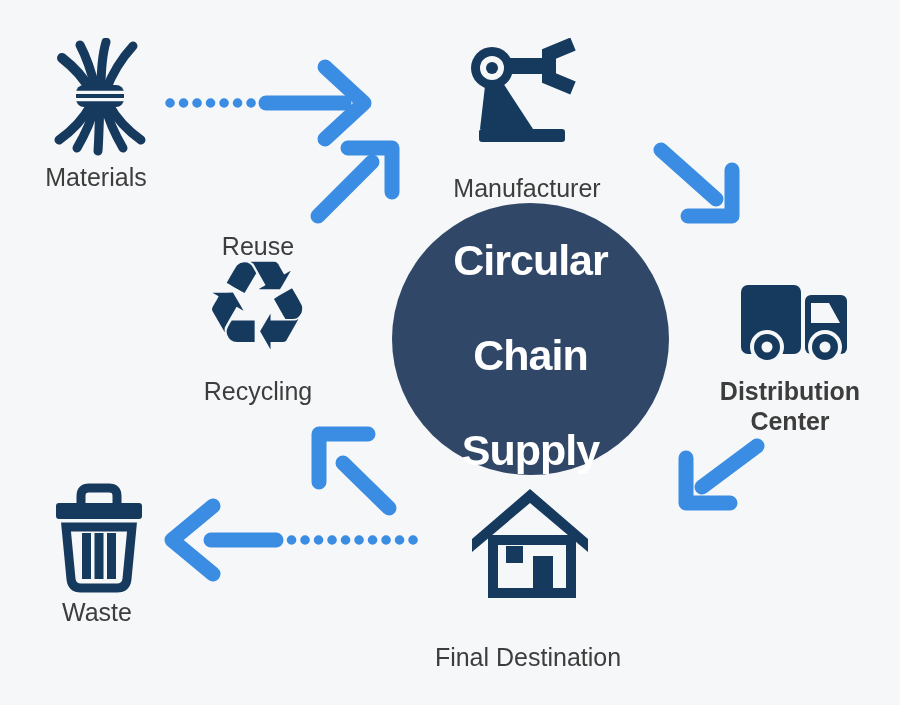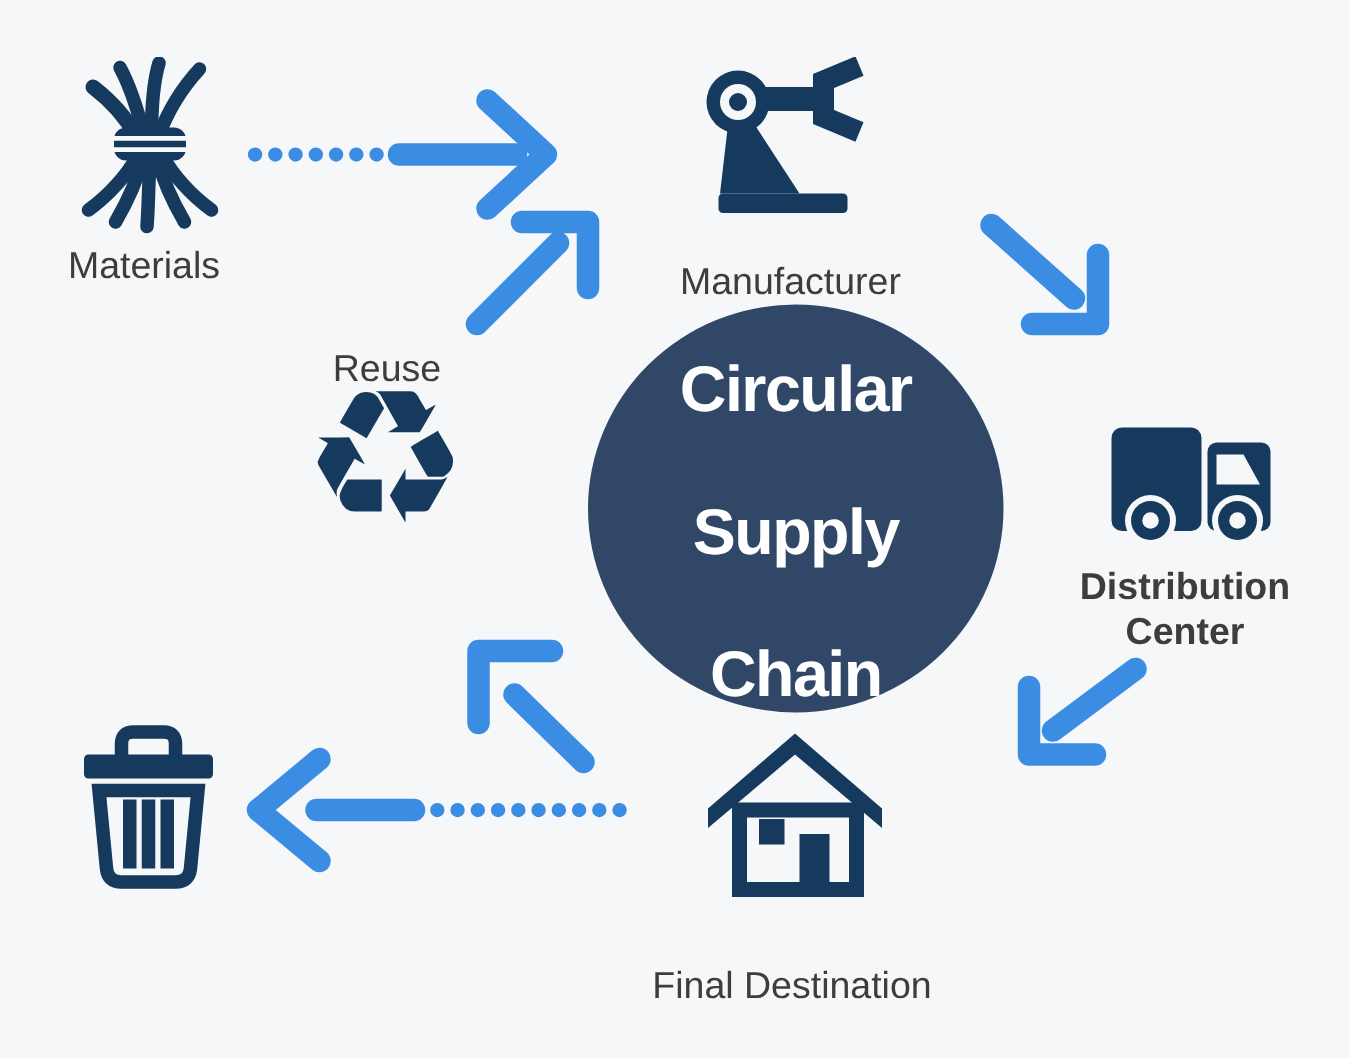--- a/index.html
+++ b/index.html
@@ -118,23 +118,25 @@
   <div class="label" style="left:428px;top:603px;width:200px;margin-top:39px;">Final Destination</div>
 
   <svg class="icon" style="left:55px;top:475px;" width="88" height="120" viewBox="0 0 88 120">
     <path class="navy-stroke" stroke-width="9" d="M26 30 V21 Q26 13 34 13 H54 Q62 13 62 21 V30"></path>
     <rect class="navy" x="1" y="28" width="86" height="16" rx="3"></rect>
     <path class="navy-stroke-bgfill" stroke-width="9" d="M11 52 L16 104 Q17 113 26 113 H62 Q71 113 72 104 L77 52 Z"></path>
     <rect class="navy" x="27" y="58" width="9" height="46"></rect>
     <rect class="navy" x="39.5" y="58" width="9" height="46"></rect>
     <rect class="navy" x="52" y="58" width="9" height="46"></rect>
   </svg>
+  <div class="label" style="left:37px;top:597px;width:120px;">Waste</div>
 
   <div class="label" style="left:188px;top:231px;width:140px;">Reuse</div>
   <div class="recycle-glyph">♻</div>
+  <div class="label" style="left:178px;top:376px;width:160px;">Recycling</div>
 
   <div class="circle">
     <div class="circle-line">Circular</div>
+    <div class="circle-line">Chain</div>
     <div class="circle-line">Supply</div>
-    <div class="circle-line">Chain</div>
   </div>
 
 </div>
 
 </body></html>

